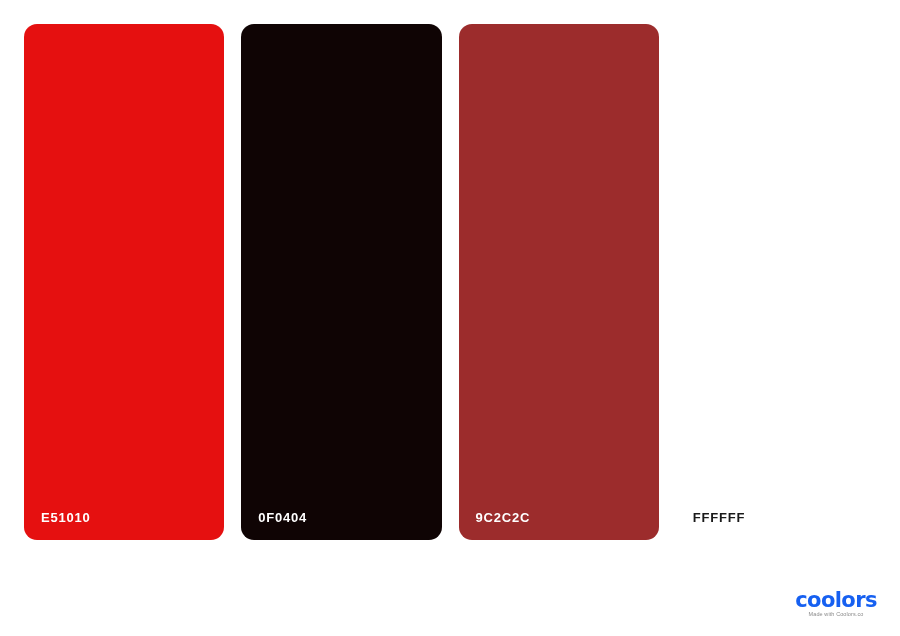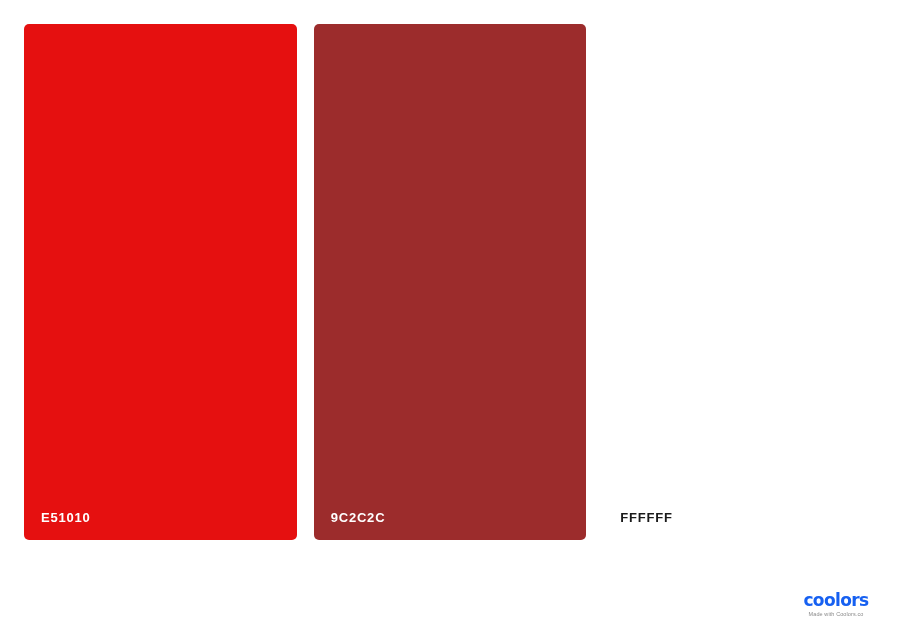--- a/index.html
+++ b/index.html
@@ -32,21 +32,21 @@
     height: 516px;
     display: flex;
     flex-direction: row;
     gap: 17px;
   }
 
   .swatch-card {
     position: relative;
     flex: 1 1 0;
     height: 516px;
-    border-radius: 5px;
+    border-radius: 13px;
     box-sizing: border-box;
     overflow: hidden;
   }
 
   .swatch-label {
     position: absolute;
     left: 17px;
     bottom: 14px;
     font-size: 13px;
     font-weight: bold;
@@ -65,21 +65,21 @@
     right: 14px;
     bottom: 18px;
     width: 100px;
     text-align: center;
     user-select: none;
   }
 
   #watermark .wordmark {
     display: block;
     font-family: "DejaVu Sans", sans-serif;
-    font-size: 17px;
+    font-size: 21px;
     font-weight: bold;
     letter-spacing: -0.6px;
     line-height: 18px;
     color: #1660f1;
     text-align: center;
   }
 
   #watermark .tagline {
     display: block;
     margin-top: 1px;
@@ -95,20 +95,23 @@
 <body style="background: rgb(255, 255, 255);">
 
 <div id="palette-board">
 
   <div class="swatch-row">
 
     <div class="swatch-card" style="background: rgb(229, 16, 16);">
       <span class="swatch-label label-light" style="color: rgb(255, 255, 255);">E51010</span>
     </div>
 
+    <div class="swatch-card" style="background: rgb(15, 4, 4);">
+      <span class="swatch-label label-light" style="color: rgb(255, 255, 255);">0F0404</span>
+    </div>
 
     <div class="swatch-card" style="background: rgb(156, 44, 44);">
       <span class="swatch-label label-light" style="color: rgb(255, 255, 255); margin-top: 15px;">9C2C2C</span>
     </div>
 
     <div class="swatch-card" style="background: rgb(255, 255, 255);">
       <span class="swatch-label label-dark" style="color: rgb(26, 26, 26);">FFFFFF</span>
     </div>
 
   </div>

